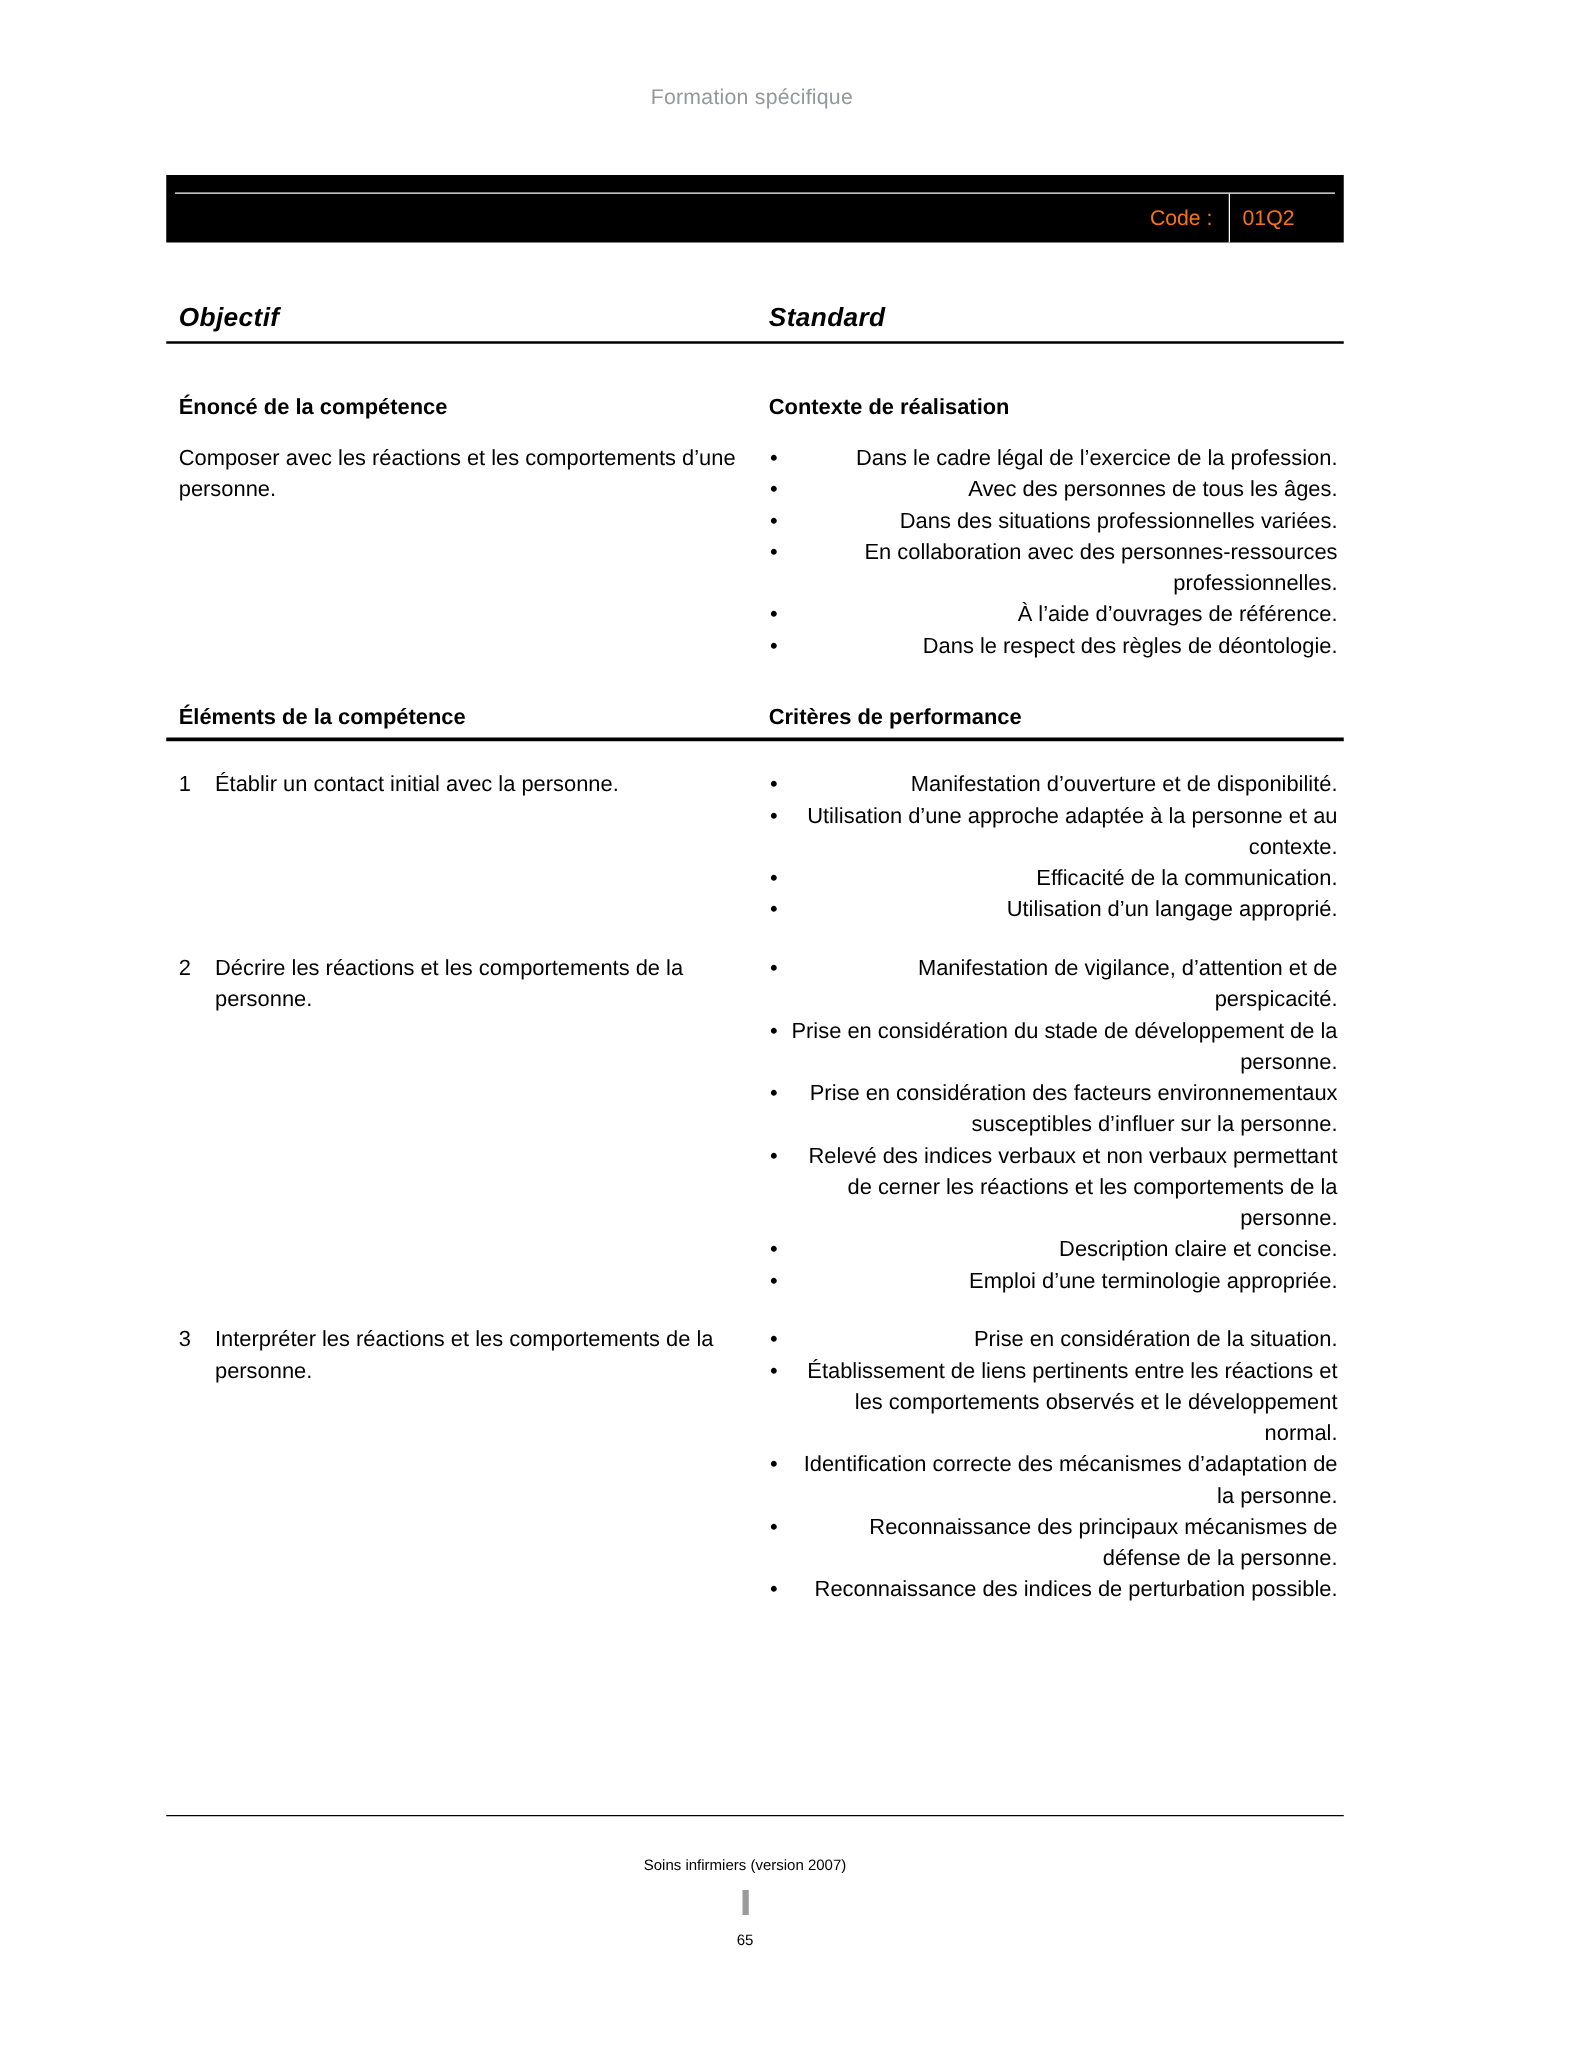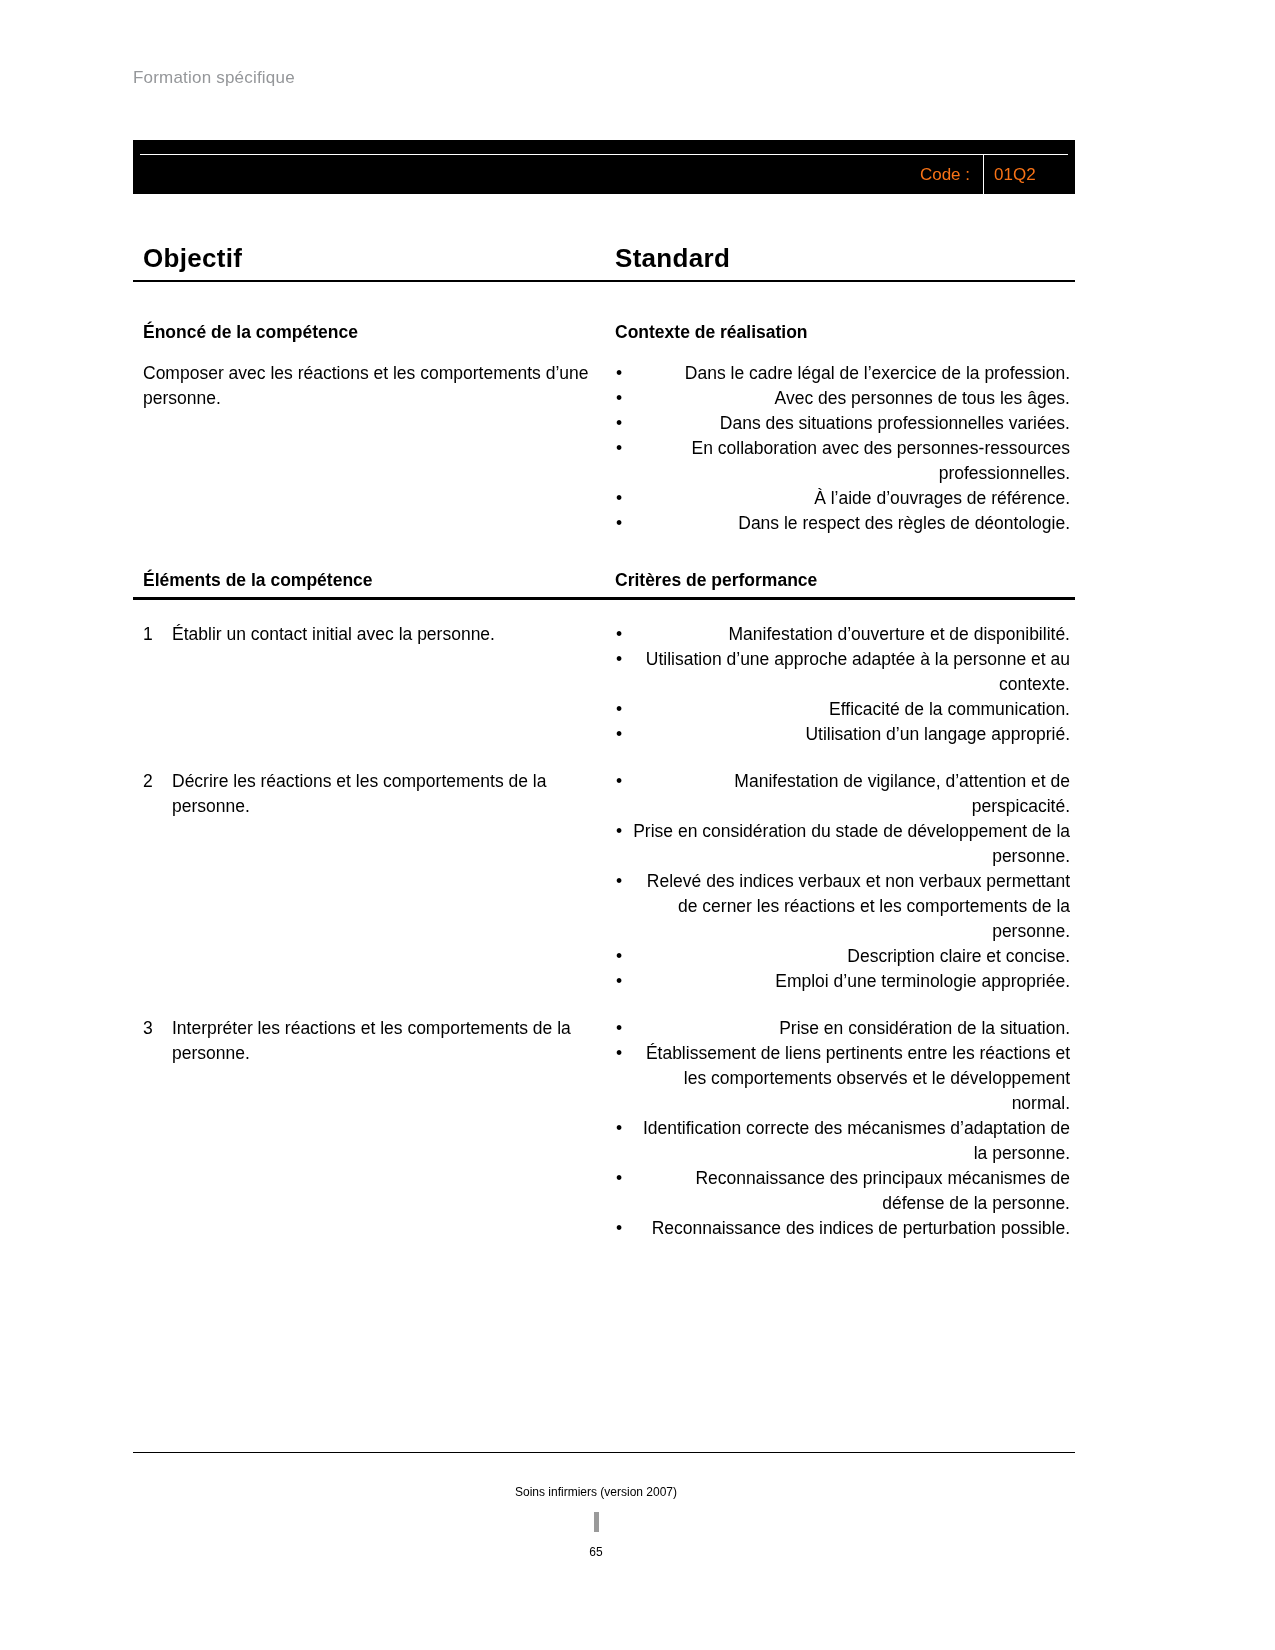--- a/index.html
+++ b/index.html
@@ -16,21 +16,21 @@
   .content {
     position: absolute;
     left: 133px;
     top: 0;
     width: 942px;
   }
 
   
   .top-label {
     margin-top: 68px;
-    text-align: left;
+    text-align: center;
     padding-right: 5px;
     font-size: 17px;
     letter-spacing: 0.2px;
     color: #95979a;
   }
 
   
   .code-bar {
     position: relative;
     margin-top: 52px;
@@ -60,22 +60,23 @@
   .code-value { width: 91px; padding-left: 10px; }
 
   
   .row { display: flex; }
   .col-left { width: 482px; padding-left: 10px; padding-right: 25px; }
   .col-right { width: 455px; }
 
   
   .titles-row { margin-top: 49px; }
   .doc-title {
-    font-size: 26px;
+    font-size: 21px;
     font-weight: bold;
+    font-style: italic;
     letter-spacing: 0.3px;
   }
   .rule-thin { height: 2px; background: #000; margin-top: 6px; }
   .rule-thick { height: 3px; background: #000; margin-top: 6px; }
 
   .intro-row { margin-top: 40px; }
   .block-heading {
     font-size: 17.5px;
     font-weight: bold;
     margin-bottom: 18px;
@@ -214,20 +215,21 @@
       <div class="col-left">
         <div class="numbered">
           <span class="num">2</span>
           <span class="element-text">Décrire les réactions et les comportements de la personne.</span>
         </div>
       </div>
       <div class="col-right">
         <ul class="bullet-list">
           <li>Manifestation de vigilance, d’attention et de perspicacité.</li>
           <li>Prise en considération du stade de développement de la personne.</li>
+          <li>Prise en considération des facteurs environnementaux susceptibles d’influer sur la personne.</li>
           <li>Relevé des indices verbaux et non verbaux permettant de cerner les réactions et les comportements de la personne.</li>
           <li>Description claire et concise.</li>
           <li>Emploi d’une terminologie appropriée.</li>
         </ul>
       </div>
     </div>
 
     <div class="row element-row">
       <div class="col-left">
         <div class="numbered">

